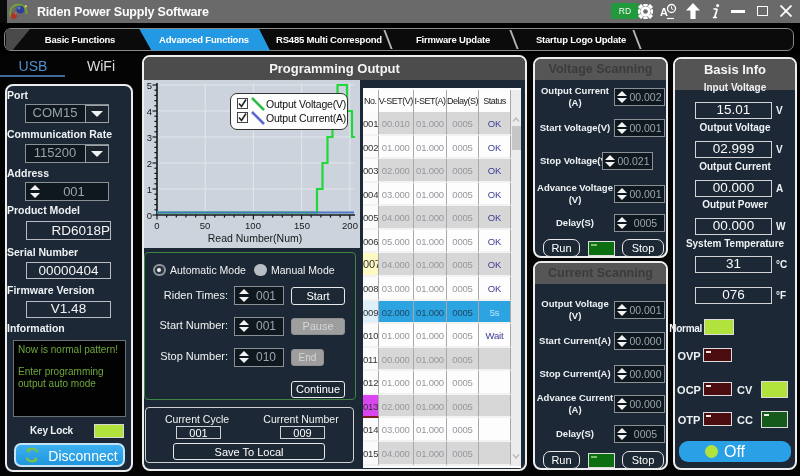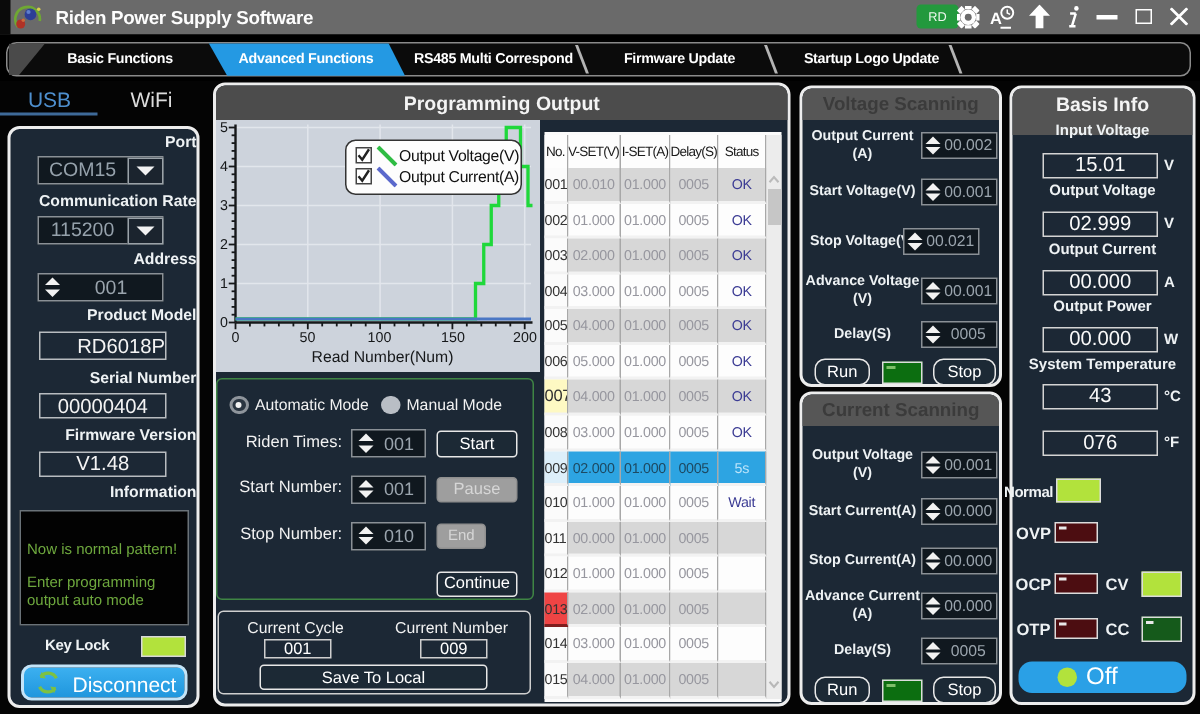--- a/index.html
+++ b/index.html
@@ -1,17 +1,17 @@
 <!DOCTYPE html>
 <html><head><meta charset="utf-8"><style>
 *{margin:0;padding:0;box-sizing:border-box}
 html,body{width:800px;height:476px;background:#040404;overflow:hidden}
 body{font-family:"Liberation Sans",sans-serif;position:relative}
 .a{position:absolute}
-.lbl{color:#eef2f4;font-weight:bold;font-size:10.5px;text-align:right;white-space:nowrap}
+.lbl{color:#eef2f4;font-weight:bold;font-size:10.5px;text-align:left;white-space:nowrap}
 .wbtn{background:#1c2935;border:1.5px solid #e8e8e8;border-radius:3px;color:#fff;display:flex;align-items:center;justify-content:center}
 .gbtn{background:#9e9e9e;border:1.5px solid #8f8f8f;border-radius:3px;color:#d6d6d6;display:flex;align-items:center;justify-content:center}
 .spin{display:flex;align-items:center;border:1px solid #8a9096;background:#10181f}
 .arr{display:flex;flex-direction:column;justify-content:center;margin-left:4px}
 .arr .u{width:0;height:0;border-left:5.5px solid transparent;border-right:5.5px solid transparent;border-bottom:5.5px solid #f2f2f2;margin-bottom:2.5px}
 .arr .d{width:0;height:0;border-left:5.5px solid transparent;border-right:5.5px solid transparent;border-top:5.5px solid #f2f2f2}
 .sv{flex:1;text-align:center;color:#9aa4ad;font-size:12px}
 .panel{border:2px solid #ededed;border-radius:8px;background:#1c2835}
 </style></head><body>
 
@@ -91,21 +91,21 @@
     </div>
     <div class="sv" style="font-size:13px">001</div>
   </div>
 <div class="a lbl" style="left:7px;top:204px;width:124px;font-size:10.5px">Product Model</div>
 <div class="a" style="left:26px;top:221px;width:85px;height:19px;border:1px solid #b8bcc0;color:#f4f4f4;font-size:13.5px;text-align:right;line-height:17px">RD6018P</div>
 <div class="a lbl" style="left:7px;top:245.5px;width:124px;font-size:10.5px">Serial Number</div>
 <div class="a" style="left:26px;top:262px;width:85px;height:17px;border:1px solid #b8bcc0;color:#f4f4f4;font-size:13.5px;text-align:center;line-height:15px">00000404</div>
 <div class="a lbl" style="left:7px;top:284px;width:124px;font-size:10.5px">Firmware Version</div>
 <div class="a" style="left:26px;top:301px;width:85px;height:16.5px;border:1px solid #b8bcc0;color:#f4f4f4;font-size:13.5px;text-align:center;line-height:14.5px">V1.48</div>
 <div class="a lbl" style="left:7px;top:322px;width:124px;font-size:10.5px">Information</div>
-<div class="a" style="left:13px;top:340px;width:113px;height:77px;border:1px solid #6a7278;background:#020202;color:#6ea83e;font-size:10px;line-height:11.2px;padding:20px 4px">Now is normal pattern!<br><br>Enter programming<br>output auto mode</div>
+<div class="a" style="left:13px;top:340px;width:113px;height:77px;border:1px solid #6a7278;background:#020202;color:#6ea83e;font-size:10px;line-height:11.2px;padding:3px 4px">Now is normal pattern!<br><br>Enter programming<br>output auto mode</div>
 <div class="a" style="left:30px;top:425px;width:64px;font-size:10px;letter-spacing:-0.2px;color:#eef2f4;font-weight:bold">Key Lock</div>
 <div class="a" style="left:94px;top:424px;width:30px;height:14px;background:#b2e23c;border:1px solid #d8d8d8"></div>
 <div class="a" style="left:14px;top:443px;width:111px;height:24px;background:linear-gradient(#3cb0f0,#1f96dd);border:2px solid #c4e4f8;border-radius:7px"></div>
 <svg class="a" style="left:24px;top:447px" width="16" height="16" viewBox="0 0 16 16">
 <path d="M13.6,5.2 A6.2,6.2 0 0 0 3.2,4.0" fill="none" stroke="#7dc142" stroke-width="2.2"></path>
 <path d="M2.4,10.8 A6.2,6.2 0 0 0 12.8,12.0" fill="none" stroke="#7dc142" stroke-width="2.2"></path>
 <path d="M3.8,0.8 L2.6,4.8 L6.6,5.4 Z" fill="#7dc142"></path>
 <path d="M12.2,15.2 L13.4,11.2 L9.4,10.6 Z" fill="#7dc142"></path>
 </svg>
 <div class="a" style="left:42px;top:448px;width:82px;text-align:center;font-size:14px;color:#fff">Disconnect</div>
@@ -302,21 +302,21 @@
 <div class="a" style="left:363px;top:347.7px;width:15.5px;height:23.57px;background:#fbfbfb;border-right:1px solid #a8a8a8;border-bottom:2px solid #f2f2f2;color:#333;font-size:9.5px;letter-spacing:-0.2px;text-align:center;line-height:23.57px;white-space:nowrap;overflow:hidden">011</div>
 <div class="a" style="left:378.5px;top:347.7px;width:35.5px;height:23.57px;background:#d7d7d7;border-right:1px solid #a8a8a8;border-bottom:2px solid #f2f2f2;color:#97979f;font-size:9.5px;letter-spacing:-0.2px;text-align:center;line-height:23.57px;white-space:nowrap;overflow:hidden">00.000</div>
 <div class="a" style="left:414px;top:347.7px;width:33px;height:23.57px;background:#d7d7d7;border-right:1px solid #a8a8a8;border-bottom:2px solid #f2f2f2;color:#97979f;font-size:9.5px;letter-spacing:-0.2px;text-align:center;line-height:23.57px;white-space:nowrap;overflow:hidden">01.000</div>
 <div class="a" style="left:447px;top:347.7px;width:32px;height:23.57px;background:#d7d7d7;border-right:1px solid #a8a8a8;border-bottom:2px solid #f2f2f2;color:#97979f;font-size:9.5px;letter-spacing:-0.2px;text-align:center;line-height:23.57px;white-space:nowrap;overflow:hidden">0005</div>
 <div class="a" style="left:479px;top:347.7px;width:32px;height:23.57px;background:#d7d7d7;border-right:1px solid #a8a8a8;border-bottom:2px solid #f2f2f2;color:#3c3c94;font-size:9.5px;letter-spacing:-0.2px;text-align:center;line-height:23.57px;white-space:nowrap;overflow:hidden"></div>
 <div class="a" style="left:363px;top:371.3px;width:15.5px;height:23.57px;background:#fbfbfb;border-right:1px solid #a8a8a8;border-bottom:2px solid #f2f2f2;color:#333;font-size:9.5px;letter-spacing:-0.2px;text-align:center;line-height:23.57px;white-space:nowrap;overflow:hidden">012</div>
 <div class="a" style="left:378.5px;top:371.3px;width:35.5px;height:23.57px;background:#fdfdfd;border-right:1px solid #a8a8a8;border-bottom:2px solid #f2f2f2;color:#97979f;font-size:9.5px;letter-spacing:-0.2px;text-align:center;line-height:23.57px;white-space:nowrap;overflow:hidden">01.000</div>
 <div class="a" style="left:414px;top:371.3px;width:33px;height:23.57px;background:#fdfdfd;border-right:1px solid #a8a8a8;border-bottom:2px solid #f2f2f2;color:#97979f;font-size:9.5px;letter-spacing:-0.2px;text-align:center;line-height:23.57px;white-space:nowrap;overflow:hidden">01.000</div>
 <div class="a" style="left:447px;top:371.3px;width:32px;height:23.57px;background:#fdfdfd;border-right:1px solid #a8a8a8;border-bottom:2px solid #f2f2f2;color:#97979f;font-size:9.5px;letter-spacing:-0.2px;text-align:center;line-height:23.57px;white-space:nowrap;overflow:hidden">0005</div>
 <div class="a" style="left:479px;top:371.3px;width:32px;height:23.57px;background:#fdfdfd;border-right:1px solid #a8a8a8;border-bottom:2px solid #f2f2f2;color:#3c3c94;font-size:9.5px;letter-spacing:-0.2px;text-align:center;line-height:23.57px;white-space:nowrap;overflow:hidden"></div>
-<div class="a" style="left:363px;top:394.8px;width:15.5px;height:23.57px;background:#ef4444;border-right:1px solid #a8a8a8;border-bottom:2px solid #7f1d1d;color:#333;font-size:9.5px;letter-spacing:-0.2px;text-align:center;line-height:23.57px;white-space:nowrap;overflow:hidden">013</div>
+<div class="a" style="left:363px;top:394.8px;width:15.5px;height:23.57px;background:#d946ef;border-right:1px solid #a8a8a8;border-bottom:2px solid #7f1d1d;color:#333;font-size:9.5px;letter-spacing:-0.2px;text-align:center;line-height:23.57px;white-space:nowrap;overflow:hidden">013</div>
 <div class="a" style="left:378.5px;top:394.8px;width:35.5px;height:23.57px;background:#d7d7d7;border-right:1px solid #a8a8a8;border-bottom:2px solid #f2f2f2;color:#97979f;font-size:9.5px;letter-spacing:-0.2px;text-align:center;line-height:23.57px;white-space:nowrap;overflow:hidden">02.000</div>
 <div class="a" style="left:414px;top:394.8px;width:33px;height:23.57px;background:#d7d7d7;border-right:1px solid #a8a8a8;border-bottom:2px solid #f2f2f2;color:#97979f;font-size:9.5px;letter-spacing:-0.2px;text-align:center;line-height:23.57px;white-space:nowrap;overflow:hidden">01.000</div>
 <div class="a" style="left:447px;top:394.8px;width:32px;height:23.57px;background:#d7d7d7;border-right:1px solid #a8a8a8;border-bottom:2px solid #f2f2f2;color:#97979f;font-size:9.5px;letter-spacing:-0.2px;text-align:center;line-height:23.57px;white-space:nowrap;overflow:hidden">0005</div>
 <div class="a" style="left:479px;top:394.8px;width:32px;height:23.57px;background:#d7d7d7;border-right:1px solid #a8a8a8;border-bottom:2px solid #f2f2f2;color:#3c3c94;font-size:9.5px;letter-spacing:-0.2px;text-align:center;line-height:23.57px;white-space:nowrap;overflow:hidden"></div>
 <div class="a" style="left:363px;top:418.4px;width:15.5px;height:23.57px;background:#fbfbfb;border-right:1px solid #a8a8a8;border-bottom:2px solid #f2f2f2;color:#333;font-size:9.5px;letter-spacing:-0.2px;text-align:center;line-height:23.57px;white-space:nowrap;overflow:hidden">014</div>
 <div class="a" style="left:378.5px;top:418.4px;width:35.5px;height:23.57px;background:#fdfdfd;border-right:1px solid #a8a8a8;border-bottom:2px solid #f2f2f2;color:#97979f;font-size:9.5px;letter-spacing:-0.2px;text-align:center;line-height:23.57px;white-space:nowrap;overflow:hidden">03.000</div>
 <div class="a" style="left:414px;top:418.4px;width:33px;height:23.57px;background:#fdfdfd;border-right:1px solid #a8a8a8;border-bottom:2px solid #f2f2f2;color:#97979f;font-size:9.5px;letter-spacing:-0.2px;text-align:center;line-height:23.57px;white-space:nowrap;overflow:hidden">01.000</div>
 <div class="a" style="left:447px;top:418.4px;width:32px;height:23.57px;background:#fdfdfd;border-right:1px solid #a8a8a8;border-bottom:2px solid #f2f2f2;color:#97979f;font-size:9.5px;letter-spacing:-0.2px;text-align:center;line-height:23.57px;white-space:nowrap;overflow:hidden">0005</div>
 <div class="a" style="left:479px;top:418.4px;width:32px;height:23.57px;background:#fdfdfd;border-right:1px solid #a8a8a8;border-bottom:2px solid #f2f2f2;color:#3c3c94;font-size:9.5px;letter-spacing:-0.2px;text-align:center;line-height:23.57px;white-space:nowrap;overflow:hidden"></div>
 <div class="a" style="left:363px;top:442.0px;width:15.5px;height:23.57px;background:#fbfbfb;border-right:1px solid #a8a8a8;border-bottom:2px solid #f2f2f2;color:#333;font-size:9.5px;letter-spacing:-0.2px;text-align:center;line-height:23.57px;white-space:nowrap;overflow:hidden">015</div>
@@ -432,21 +432,21 @@
 <div class="a" style="left:675px;top:122px;width:120px;text-align:center;font-size:10px;font-weight:bold;color:#eef2f4;white-space:nowrap">Output Voltage</div>
 <div class="a" style="left:695px;top:141px;width:77px;height:16.5px;border:1.5px solid #d4d4d4;color:#fafafa;font-size:13.5px;text-align:center;line-height:14.5px">02.999</div>
 <div class="a" style="left:776px;top:144px;width:20px;font-size:10px;font-weight:bold;color:#eef2f4">V</div>
 <div class="a" style="left:675px;top:161px;width:120px;text-align:center;font-size:10px;font-weight:bold;color:#eef2f4;white-space:nowrap">Output Current</div>
 <div class="a" style="left:695px;top:180px;width:77px;height:16.5px;border:1.5px solid #d4d4d4;color:#fafafa;font-size:13.5px;text-align:center;line-height:14.5px">00.000</div>
 <div class="a" style="left:776px;top:183px;width:20px;font-size:10px;font-weight:bold;color:#eef2f4">A</div>
 <div class="a" style="left:675px;top:199px;width:120px;text-align:center;font-size:10px;font-weight:bold;color:#eef2f4;white-space:nowrap">Output Power</div>
 <div class="a" style="left:695px;top:218px;width:77px;height:16.5px;border:1.5px solid #d4d4d4;color:#fafafa;font-size:13.5px;text-align:center;line-height:14.5px">00.000</div>
 <div class="a" style="left:776px;top:221px;width:20px;font-size:10px;font-weight:bold;color:#eef2f4">W</div>
 <div class="a" style="left:675px;top:238px;width:120px;text-align:center;font-size:10px;font-weight:bold;color:#eef2f4;white-space:nowrap">System Temperature</div>
-<div class="a" style="left:695px;top:256px;width:77px;height:16.5px;border:1.5px solid #d4d4d4;color:#fafafa;font-size:13.5px;text-align:center;line-height:14.5px">43</div>
+<div class="a" style="left:695px;top:256px;width:77px;height:16.5px;border:1.5px solid #d4d4d4;color:#fafafa;font-size:13.5px;text-align:center;line-height:14.5px">31</div>
 <div class="a" style="left:776px;top:259px;width:20px;font-size:10px;font-weight:bold;color:#eef2f4">°C</div>
 <div class="a" style="left:695px;top:287px;width:77px;height:16.5px;border:1.5px solid #d4d4d4;color:#fafafa;font-size:13.5px;text-align:center;line-height:14.5px">076</div>
 <div class="a" style="left:776px;top:290px;width:20px;font-size:10px;font-weight:bold;color:#eef2f4">°F</div>
 <div class="a" style="left:669px;top:323px;width:33px;text-align:right;font-size:10px;letter-spacing:-0.3px;font-weight:bold;color:#eef2f4">Normal</div>
 <div class="a" style="left:704px;top:319px;width:30px;height:16px;background:#b2e23c;border:1.5px solid #dcdcdc"></div>
 <div class="a" style="left:676px;top:350px;width:26px;text-align:center;font-size:11px;font-weight:bold;color:#eef2f4">OVP</div>
 <div class="a" style="left:703px;top:348px;width:29px;height:14px;background:#4c0d11;border:1.5px solid #dcdcdc"></div>
 <div class="a" style="left:706px;top:350.5px;width:5px;height:2px;background:#e8e8e8"></div>
 <div class="a" style="left:676px;top:384px;width:26px;text-align:center;font-size:11px;font-weight:bold;color:#eef2f4">OCP</div>
 <div class="a" style="left:703px;top:382px;width:29px;height:14px;background:#4c0d11;border:1.5px solid #dcdcdc"></div>

